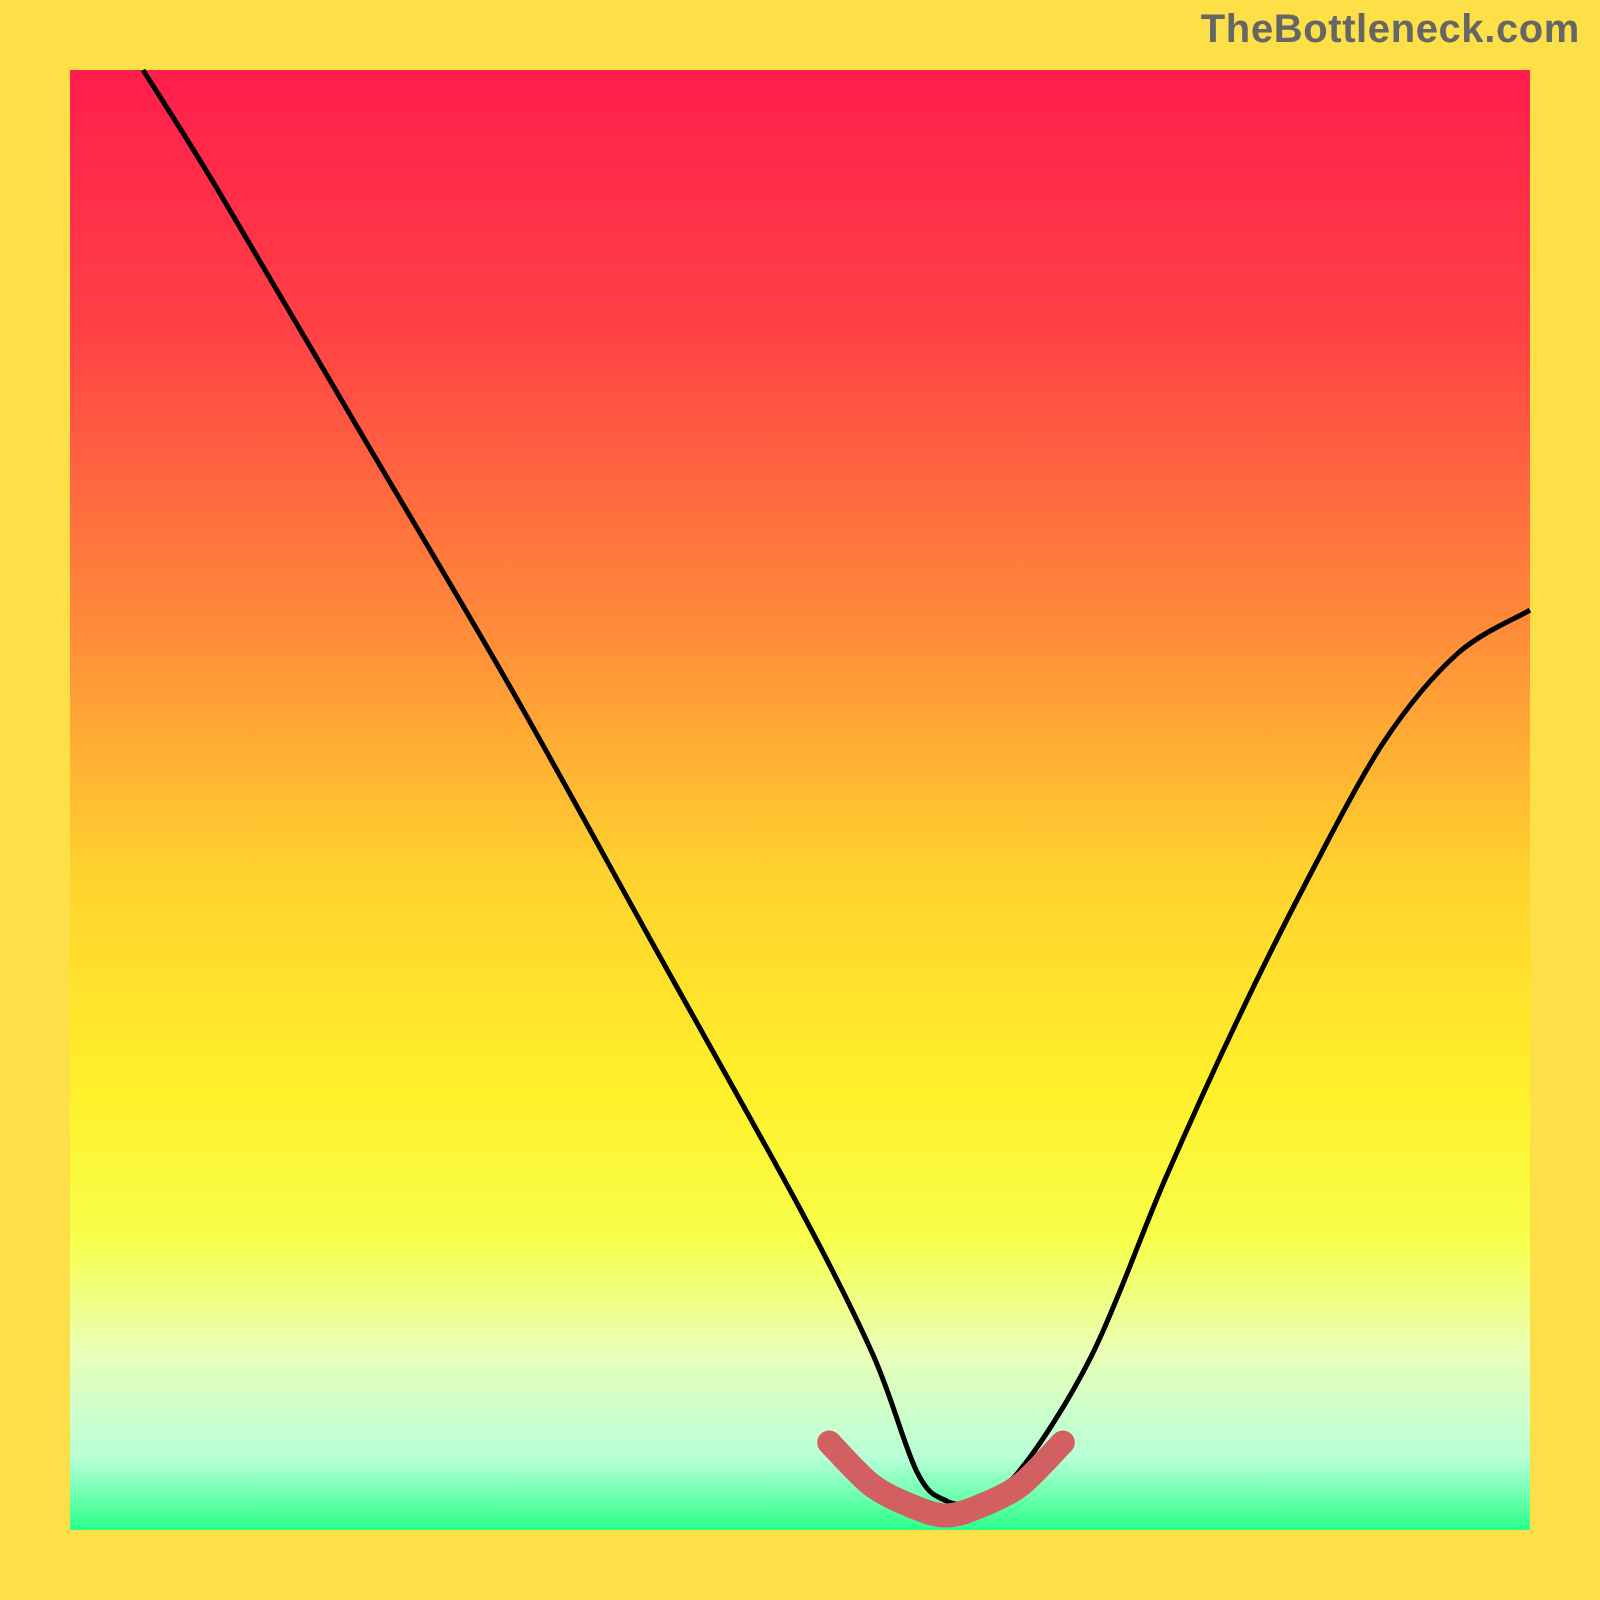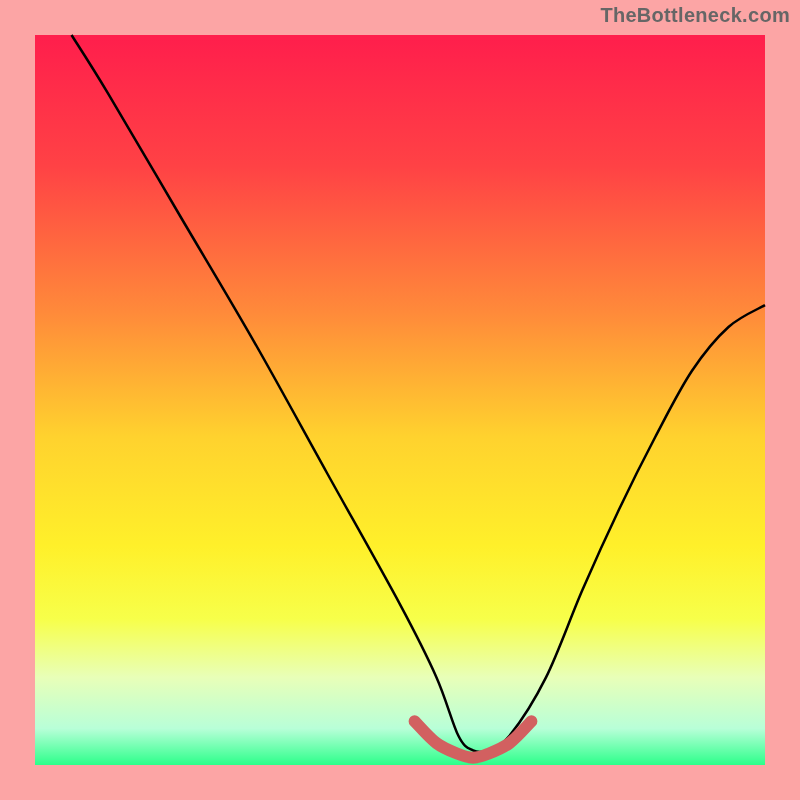--- a/index.html
+++ b/index.html
@@ -6,21 +6,21 @@
     margin: 0;
     padding: 0;
     width: 800px;
     height: 800px;
     overflow: hidden;
     font-family: Arial, Helvetica, sans-serif;
   }
   .frame {
     width: 800px;
     height: 800px;
-    background: #fca5a5;
+    background: #fde047;
     position: relative;
   }
   .watermark {
     position: absolute;
     top: 4px;
     right: 10px;
     color: #666;
     font-size: 20px;
     font-weight: bold;
     letter-spacing: 0.3px;

